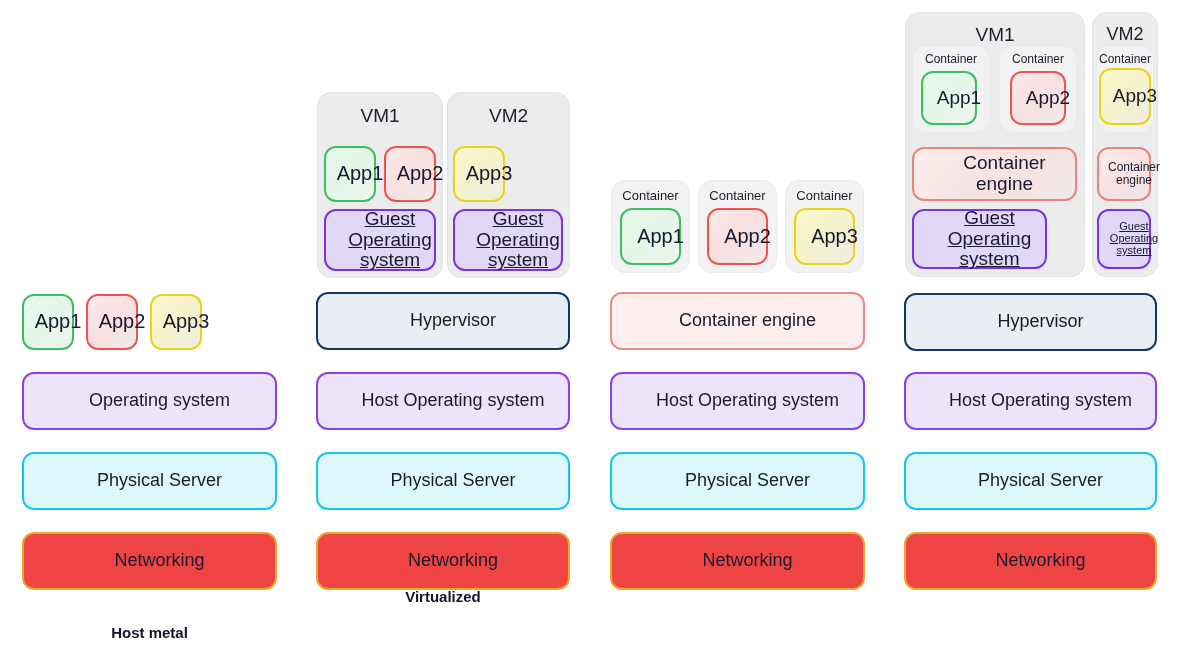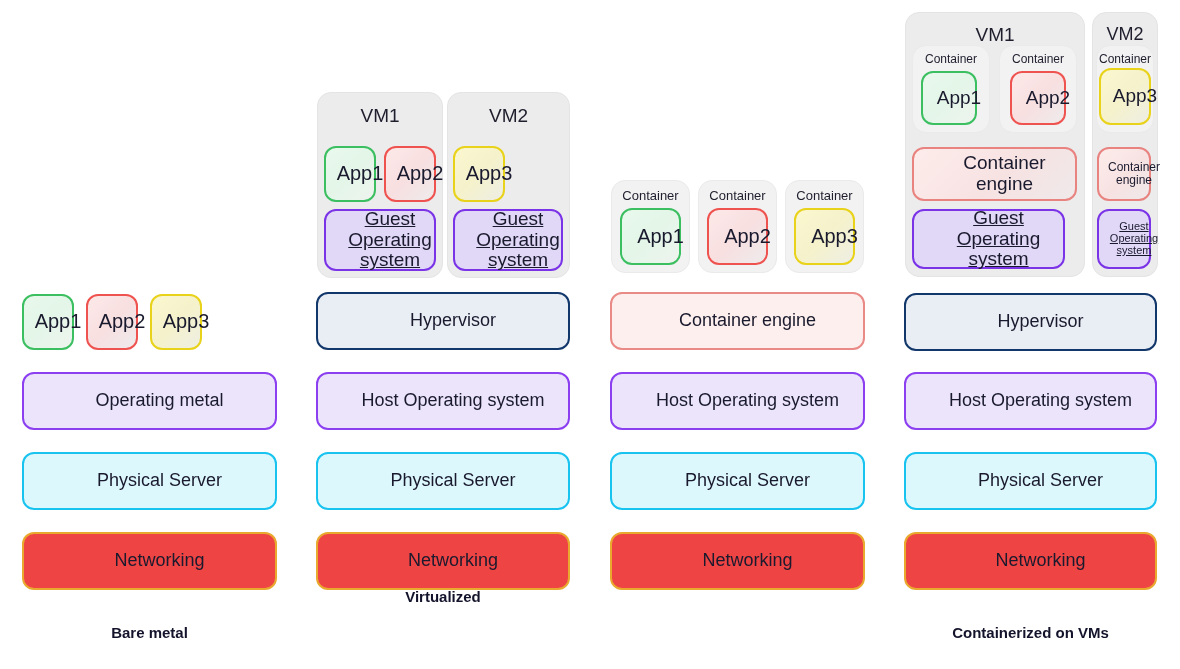--- a/index.html
+++ b/index.html
@@ -90,25 +90,25 @@
 </style>
 </head>
 <body>
 
 <div id="canvas">
 
   <div class="box c-green t-app" style="left:22px; top:294px; width:52px; height:56px;">App1</div>
   <div class="box c-red t-app" style="left:86px; top:294px; width:52px; height:56px;">App2</div>
   <div class="box c-yellow t-app" style="left:150px; top:294px; width:52px; height:56px;">App3</div>
 
-  <div class="box c-purple t-row" style="left:22px; top:372px; width:255px; height:58px;">Operating metal</div>
+  <div class="box c-purple t-row" style="left:22px; top:372px; width:255px; height:58px;">Operating system</div>
   <div class="box c-cyan t-row" style="left:22px; top:452px; width:255px; height:58px;">Physical Server</div>
   <div class="box c-orange t-row" style="left:22px; top:532px; width:255px; height:58px;">Networking</div>
 
-  <div class="col-label" style="left:22px; top:624px; width:255px;">Bare metal</div>
+  <div class="col-label" style="left:22px; top:624px; width:255px;">Host metal</div>
 
   <div class="wrap" style="left:317px; top:92px; width:126px; height:186px;">
     <div class="wrap-title t-vm" style="top:12px;">VM1</div>
   </div>
   <div class="box c-green t-app" style="left:324px; top:146px; width:52px; height:56px;">App1</div>
   <div class="box c-red t-app" style="left:384px; top:146px; width:52px; height:56px;">App2</div>
   <div class="box c-purple-deep t-guest" style="left:324px; top:209px; width:112px; height:62px;">Guest
 Operating
 system</div>
 
@@ -155,21 +155,21 @@
     <div class="wrap-title t-cont-sm" style="top:6px;">Container</div>
   </div>
   <div class="box c-green t-app-sm" style="left:921px; top:71px; width:56px; height:54px;">App1</div>
 
   <div class="wrap light" style="left:999px; top:45px; width:78px; height:88px;">
     <div class="wrap-title t-cont-sm" style="top:6px;">Container</div>
   </div>
   <div class="box c-red t-app-sm" style="left:1010px; top:71px; width:56px; height:54px;">App2</div>
 
   <div class="box c-red-soft t-engine" style="left:912px; top:147px; width:165px; height:54px;">Container engine</div>
-  <div class="box c-purple-deep t-guest" style="left:912px; top:209px; width:153px; height:60px;">Guest Operating
+  <div class="box c-purple-deep t-guest" style="left:912px; top:209px; width:135px; height:60px;">Guest Operating
 system</div>
 
   <div class="wrap" style="left:1092px; top:12px; width:66px; height:265px;">
     <div class="wrap-title t-vm-sm" style="top:11px;">VM2</div>
   </div>
   <div class="wrap light" style="left:1096px; top:45px; width:58px; height:88px;">
     <div class="wrap-title t-cont-sm" style="top:6px;">Container</div>
   </div>
   <div class="box c-yellow t-app-sm" style="left:1099px; top:68px; width:52px; height:57px;">App3</div>
 
@@ -177,15 +177,14 @@
 engine</div>
   <div class="box c-purple-deep t-guest-sm" style="left:1097px; top:209px; width:54px; height:60px;">Guest
 Operating
 system</div>
 
   <div class="box c-navy t-row" style="left:904px; top:293px; width:253px; height:58px;">Hypervisor</div>
   <div class="box c-purple t-row" style="left:904px; top:372px; width:253px; height:58px;">Host Operating system</div>
   <div class="box c-cyan t-row" style="left:904px; top:452px; width:253px; height:58px;">Physical Server</div>
   <div class="box c-orange t-row" style="left:904px; top:532px; width:253px; height:58px;">Networking</div>
 
-  <div class="col-label" style="left:904px; top:624px; width:253px;">Containerized on VMs</div>
 
 </div>
 
 </body></html>

